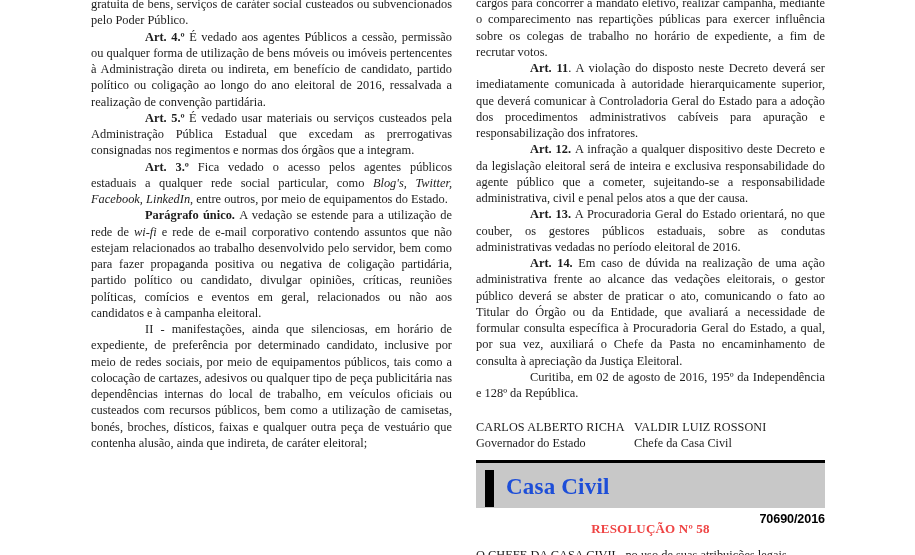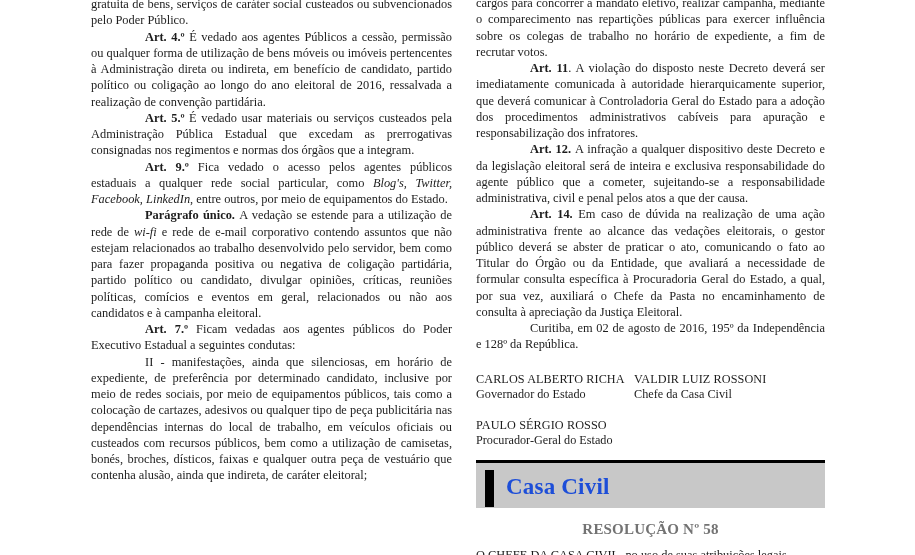--- a/index.html
+++ b/index.html
@@ -115,23 +115,23 @@
     letter-spacing: 0.2px;
   }
 
   .resolucao {
     position: absolute;
     left: 476px;
     top: 521px;
     width: 349px;
     text-align: center;
     font-weight: bold;
-    font-size: 15px;
+    font-size: 13px;
     letter-spacing: 0.2px;
-    color: #737373;
+    color: #ef4444;
   }
   .res-body {
     position: absolute;
     left: 476px;
     top: 547px;
     width: 349px;
     font-size: 12.4px;
     line-height: 16.25px;
     text-align: justify;
     text-indent: 0;
@@ -139,30 +139,30 @@
 </style>
 </head>
 <body>
 
 <div class="page">
 
   <div class="col col-left" id="left-col" style="top: -4px;">
       <p class="noind">gratuita de bens, serviços de caráter social custeados ou subvencionados pelo Poder Público.</p>
       <p class="ind"><b>Art. 4.º </b>É vedado aos agentes Públicos a cessão, permissão ou qualquer forma de utilização de bens móveis ou imóveis pertencentes à Administração direta ou indireta, em benefício de candidato, partido político ou coligação ao longo do ano eleitoral de 2016, ressalvada a realização de convenção partidária.</p>
       <p class="ind"><b>Art. 5.º </b>É vedado usar materiais ou serviços custeados pela Administração Pública Estadual que excedam as prerrogativas consignadas nos regimentos e normas dos órgãos que a integram.</p>
-      <p class="ind"><b>Art. 9.º </b>Fica vedado o acesso pelos agentes públicos estaduais a qualquer rede social particular, como <i>Blog's, Twitter, Facebook, LinkedIn</i>, entre outros, por meio de equipamentos do Estado.</p>
+      <p class="ind"><b>Art. 3.º </b>Fica vedado o acesso pelos agentes públicos estaduais a qualquer rede social particular, como <i>Blog's, Twitter, Facebook, LinkedIn</i>, entre outros, por meio de equipamentos do Estado.</p>
       <p class="ind"><b>Parágrafo único. </b>A vedação se estende para a utilização de rede de <i>wi-fi</i> e rede de e-mail corporativo contendo assuntos que não estejam relacionados ao trabalho desenvolvido pelo servidor, bem como para fazer propaganda positiva ou negativa de coligação partidária, partido político ou candidato, divulgar opiniões, críticas, reuniões políticas, comícios e eventos em geral, relacionados ou não aos candidatos e à campanha eleitoral.</p>
-      <p class="ind"><b>Art. 7.º </b>Ficam vedadas aos agentes públicos do Poder Executivo Estadual a seguintes condutas:</p>
       <p class="ind">II - manifestações, ainda que silenciosas, em horário de expediente, de preferência por determinado candidato, inclusive por meio de redes sociais, por meio de equipamentos públicos, tais como a colocação de cartazes, adesivos ou qualquer tipo de peça publicitária nas dependências internas do local de trabalho, em veículos oficiais ou custeados com recursos públicos, bem como a utilização de camisetas, bonés, broches, dísticos, faixas e qualquer outra peça de vestuário que contenha alusão, ainda que indireta, de caráter eleitoral;</p>
     </div>
 
   <div class="col col-right" id="right-col" style="top: -5px;">
       <p class="noind">cargos para concorrer a mandato eletivo, realizar campanha, mediante o comparecimento nas repartições públicas para exercer influência sobre os colegas de trabalho no horário de expediente, a fim de recrutar votos.</p>
       <p class="ind"><b>Art. 11</b>. A violação do disposto neste Decreto deverá ser imediatamente comunicada à autoridade hierarquicamente superior, que deverá comunicar à Controladoria Geral do Estado para a adoção dos procedimentos administrativos cabíveis para apuração e responsabilização dos infratores.</p>
       <p class="ind"><b>Art. 12. </b>A infração a qualquer dispositivo deste Decreto e da legislação eleitoral será de inteira e exclusiva responsabilidade do agente público que a cometer, sujeitando-se a responsabilidade administrativa, civil e penal pelos atos a que der causa.</p>
+      <p class="ind"><b>Art. 13. </b>A Procuradoria Geral do Estado orientará, no que couber, os gestores públicos estaduais, sobre as condutas administrativas vedadas no período eleitoral de 2016.</p>
       <p class="ind"><b>Art. 14. </b>Em caso de dúvida na realização de uma ação administrativa frente ao alcance das vedações eleitorais, o gestor público deverá se abster de praticar o ato, comunicando o fato ao Titular do Órgão ou da Entidade, que avaliará a necessidade de formular consulta específica à Procuradoria Geral do Estado, a qual, por sua vez, auxiliará o Chefe da Pasta no encaminhamento de consulta à apreciação da Justiça Eleitoral.</p>
       <p class="ind">Curitiba, em 02 de agosto de 2016, 195º da Independência e 128º da República.</p>
       <div class="sig-block">
         <div class="sig-row">
           <div class="sig-col-a">
             <div class="sig-name">CARLOS ALBERTO RICHA</div>
             <div class="sig-role">Governador do Estado</div>
           </div>
           <div class="sig-col-b">
             <div class="sig-name">VALDIR LUIZ ROSSONI</div>

